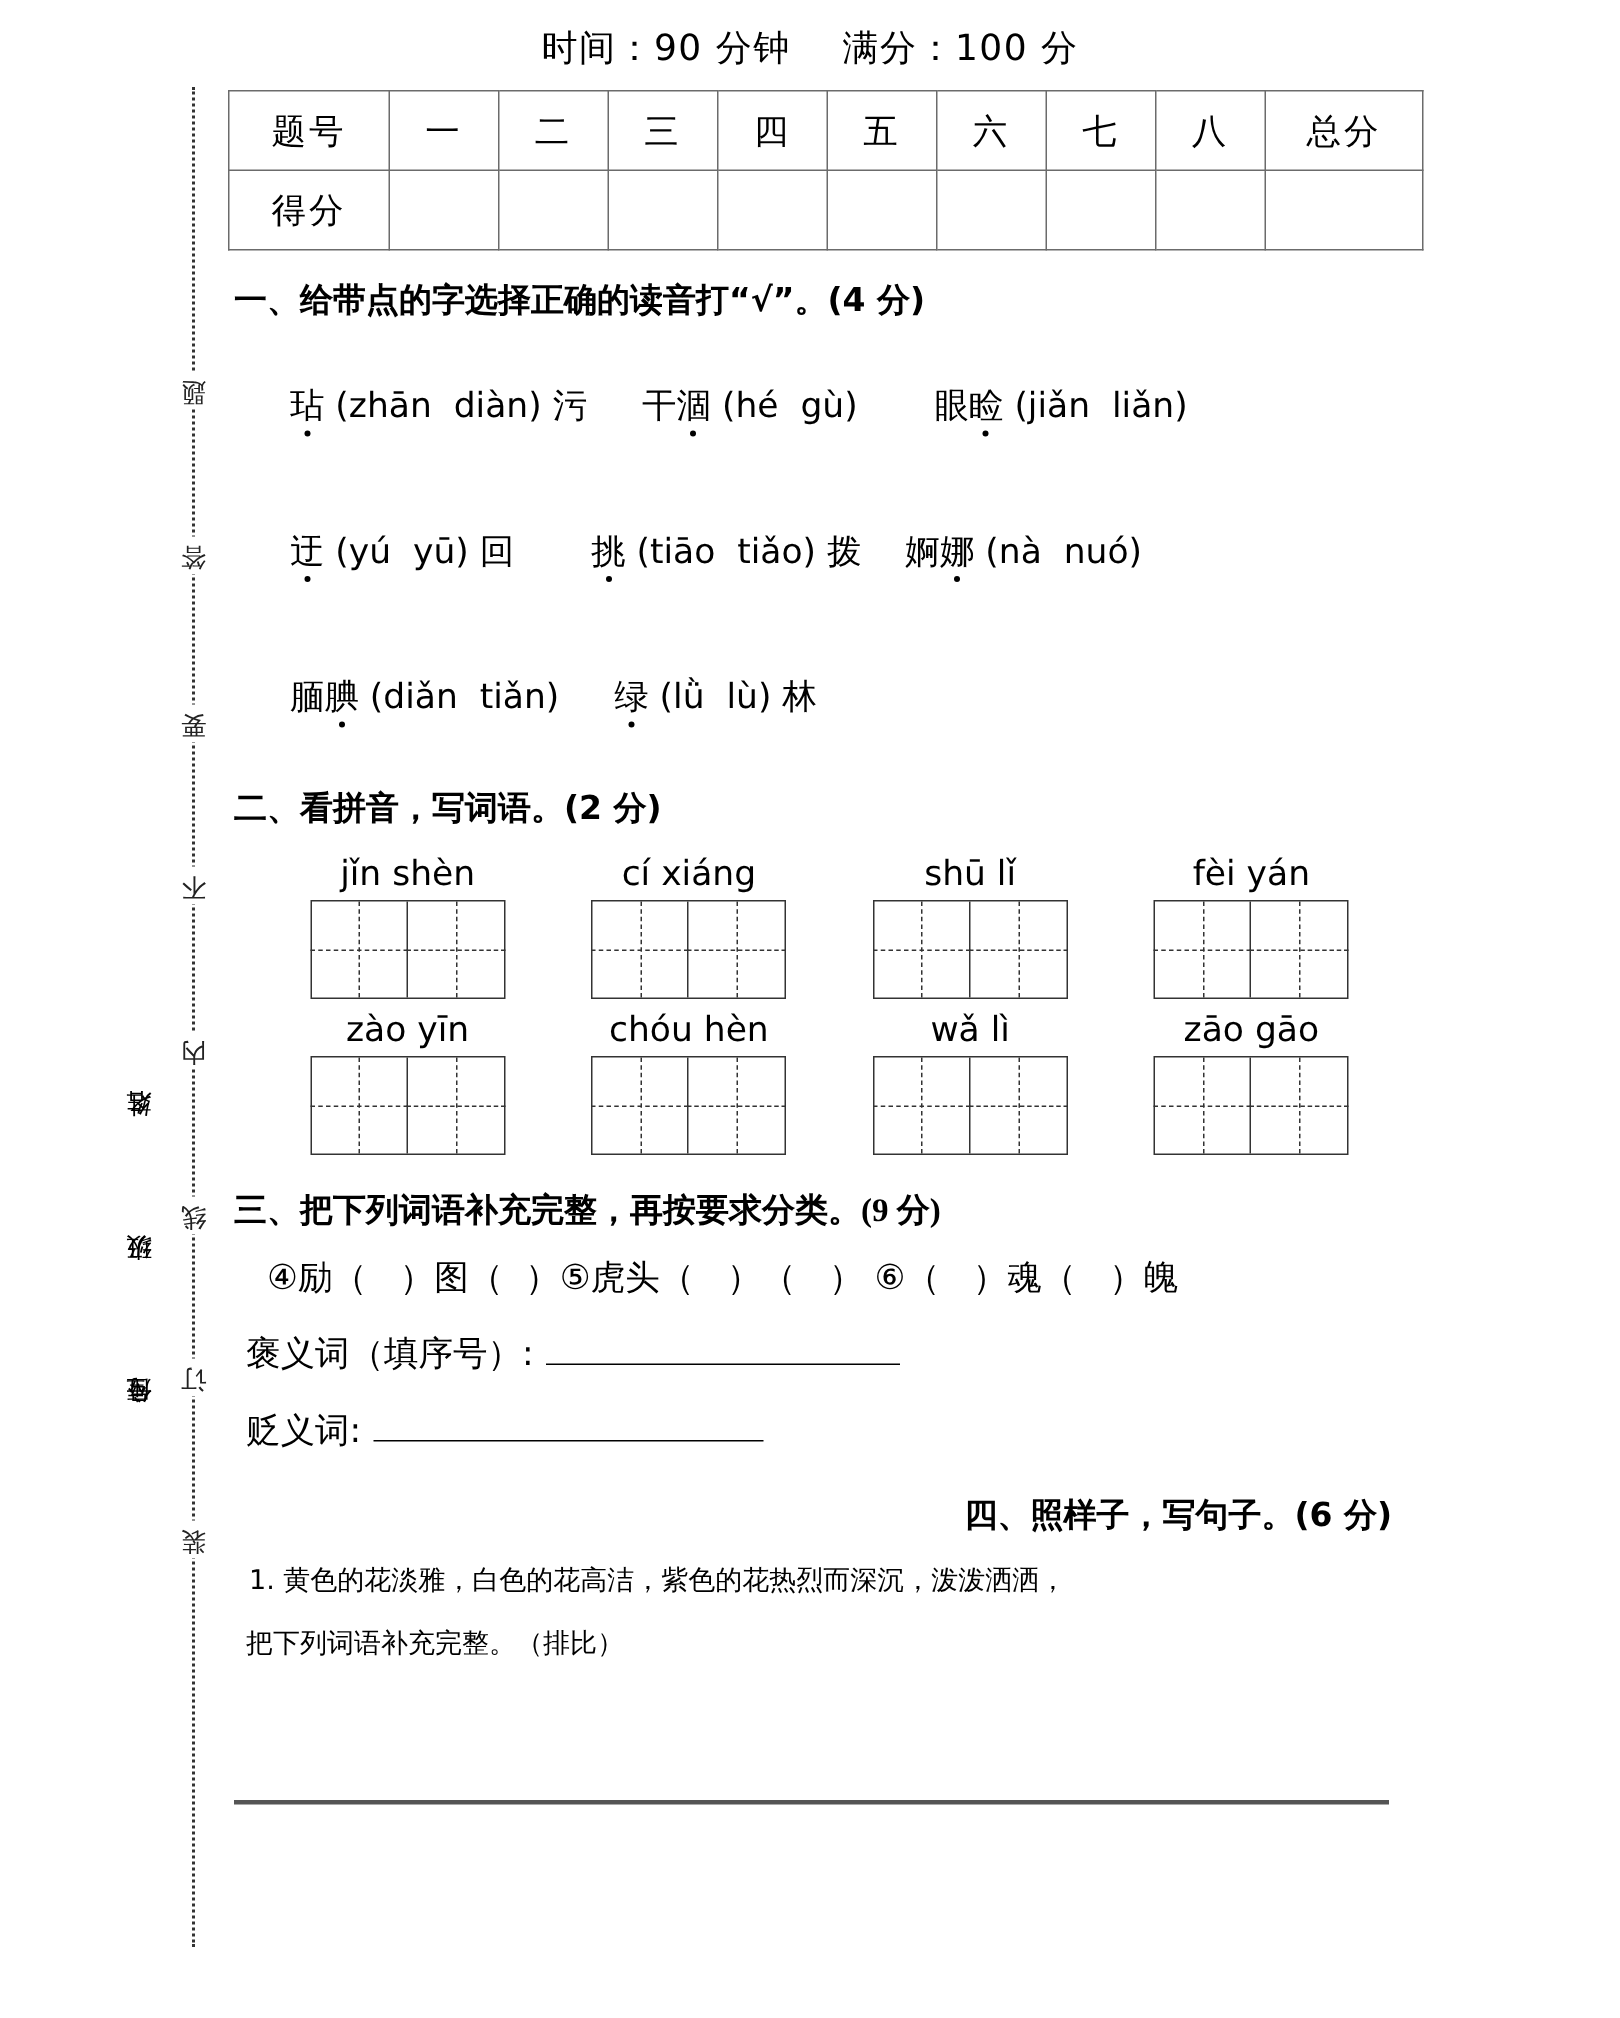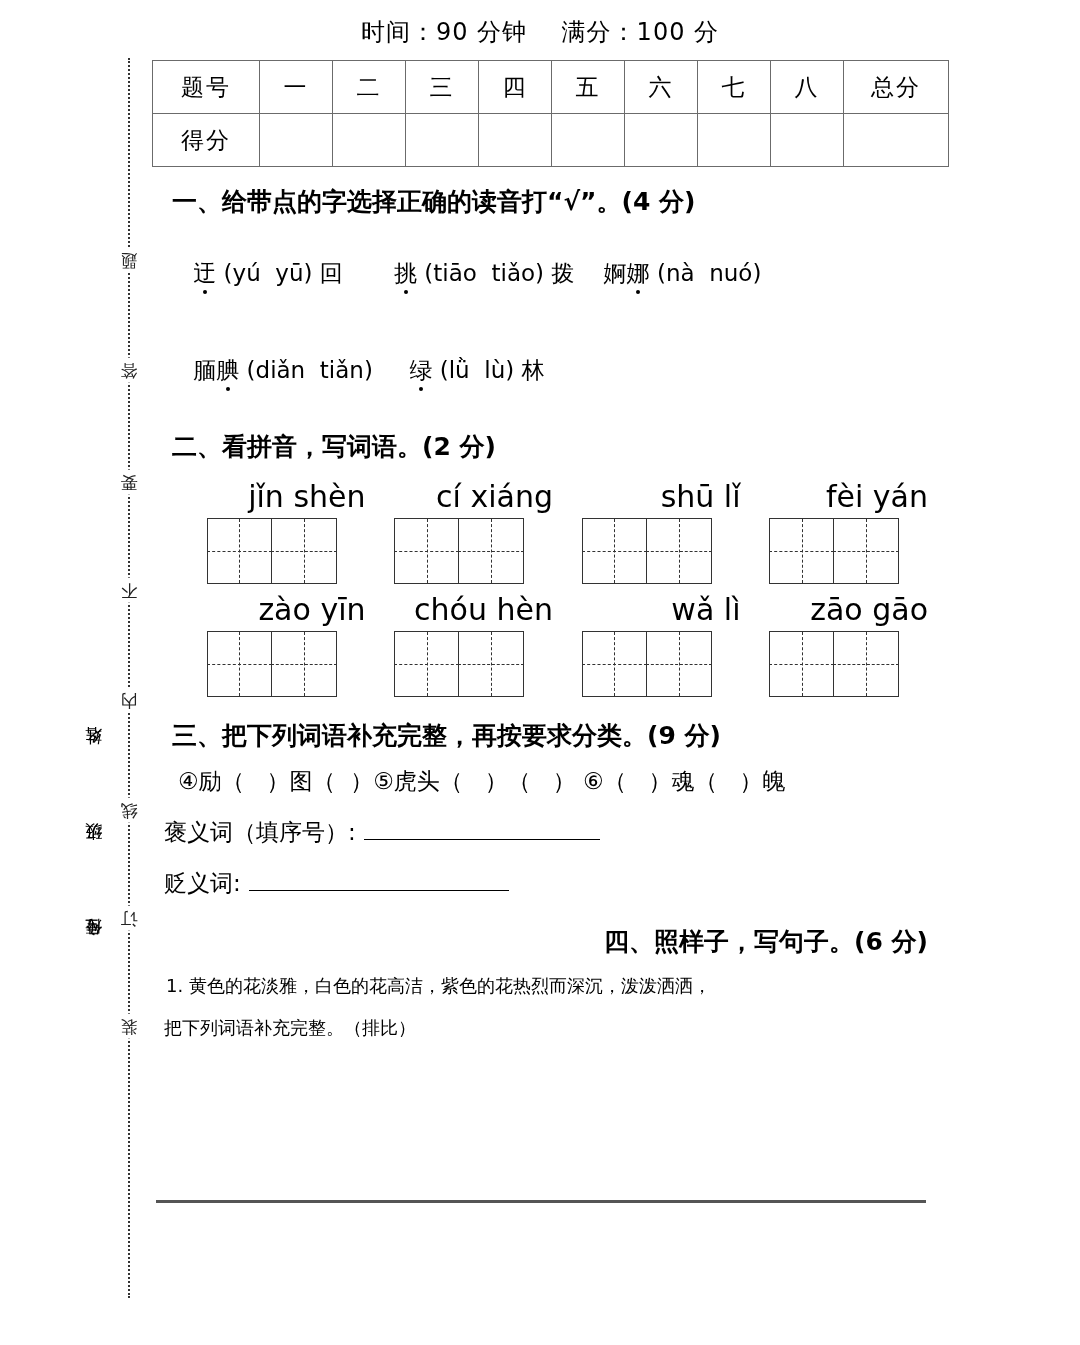--- a/index.html
+++ b/index.html
@@ -113,22 +113,22 @@
     font-size: 23px;
     letter-spacing: 2px;
   }
   #score-table td.lbl { width: 104px; }
   #score-table td.num { width: 70px; }
   #score-table td.tot { width: 102px; }
 
   
   .sec-head {
     font-weight: bold;
-    font-size: 25px;
-    margin: 18px 0 0 20px;
+    font-size: 22px;
+    margin: 18px 0 0 4px;
     letter-spacing: 0px;
     white-space: pre;
   }
 
   
   .q-line {
     font-size: 23px;
     margin: 14px 0 0 12px;
     white-space: pre;
     letter-spacing: 0px;
@@ -153,22 +153,22 @@
   }
 
   
   .pinyin-row {
     display: flex;
     margin-left: 26px;
     margin-top: 16px;
   }
   .pinyin-cell {
     width: 194px;
-    text-align: right;
-    font-size: 30px;
+    text-align: center;
+    font-size: 23px;
     letter-spacing: 0px;
   }
   .grid-row {
     display: flex;
     margin-left: 26px;
     margin-top: 4px;
   }
   .grid-slot {
     width: 194px;
     display: flex;
@@ -302,20 +302,23 @@
       <td class="num"></td>
       <td class="num"></td>
       <td class="num"></td>
       <td class="tot"></td>
     </tr>
   </tbody>
     </table>
 
   <div class="sec-head">一、给带点的字选择正确的读音打“√”。(4 分)</div>
   <div class="q-line">
+    <span class="dotted">玷</span><span> (zhān  diàn) 污     干</span><span class="dotted">涸</span><span> (hé  gù)       眼</span><span class="dotted">睑</span><span> (jiǎn  liǎn)</span>
+  </div>
+  <div class="q-line">
     <span class="dotted">迂</span><span> (yú  yū) 回       </span><span class="dotted">挑</span><span> (tiāo  tiǎo) 拨    婀</span><span class="dotted">娜</span><span> (nà  nuó)</span>
   </div>
   <div class="q-line">
     <span>腼</span><span class="dotted">腆</span><span> (diǎn  tiǎn)     </span><span class="dotted">绿</span><span> (lǜ  lù) 林</span>
   </div>
 
   <div class="sec-head">二、看拼音，写词语。(2 分)</div>
 
   <div class="pinyin-row">
     <div class="pinyin-cell">jǐn   shèn</div>
@@ -376,21 +379,21 @@
       </div>
     </div>
     <div class="grid-slot">
       <div class="tianzige">
         <div class="tz-cell"></div>
         <div class="tz-cell"></div>
       </div>
     </div>
   </div>
 
-  <div class="sec-head" style="margin-top:22px;">三、把下列词语补充完整，再按要求分类。(9 分)</div>
+  <div class="sec-head" style="margin-top:22px;font-family:Liberation Serif, serif;">三、把下列词语补充完整，再按要求分类。(9 分)</div>
   <div class="q-line indent">④励（   ）图（  ）⑤虎头（   ）（   ） ⑥（   ）魂（   ）魄</div>
 
   <div class="fill-line">
     <span>褒义词（填序号）:</span>
     <span class="blank-rule w1"></span>
   </div>
   <div class="fill-line">
     <span>贬义词:</span>
     <span class="blank-rule w2"></span>
   </div>

